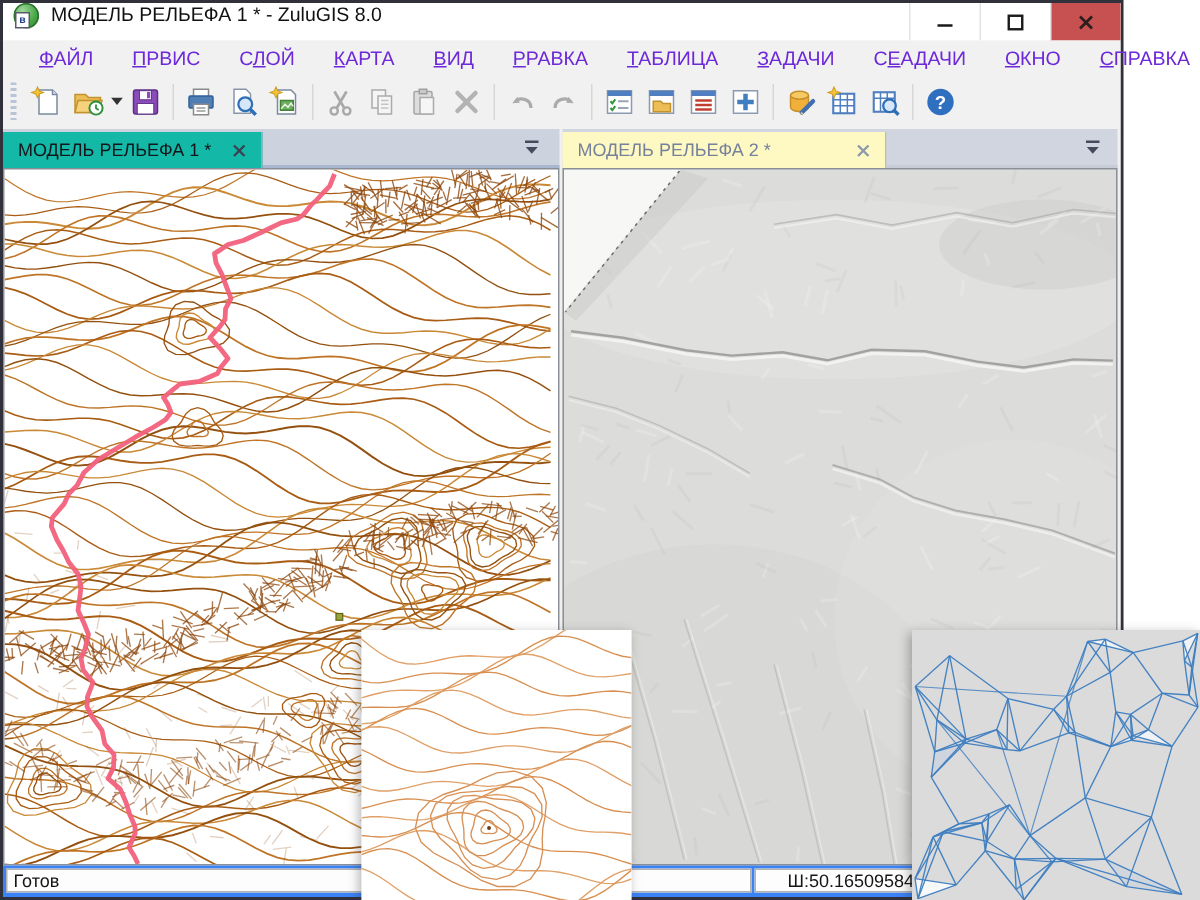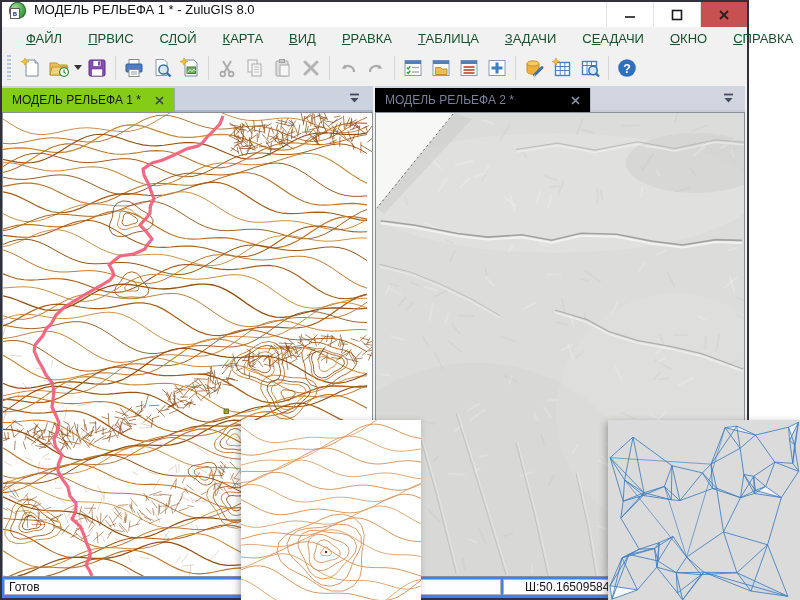--- a/index.html
+++ b/index.html
@@ -18,35 +18,35 @@
     border:1px solid #5a5a6a;font-size:7px;line-height:9px;text-align:center;color:#23408c;font-weight:bold;}
   #title-text{margin-left:8px;font-size:13px;color:#101010;white-space:nowrap;}
   #window-buttons{position:absolute;right:0;top:0;height:25px;display:flex;}
   .winbtn{width:47px;height:25px;display:flex;align-items:center;justify-content:center;
     background:#ffffff;border-left:1px solid #e3e3e3;box-sizing:border-box;}
   .winbtn.close{background:#c75050;}
   
   #menubar{left:0;top:25px;width:745px;height:22px;background:#f1f1f1;display:flex;align-items:center;}
   .grip{width:4px;height:70%;margin-left:5px;margin-right:6px;
     background:repeating-linear-gradient(to bottom,#b9c4d8 0 2px,transparent 2px 4px);}
-  .menu-item{font-size:13px;color:#14532d;padding:2px 13px;white-space:nowrap;}
+  .menu-item{font-size:13px;color:#6d28d9;padding:2px 13px;white-space:nowrap;}
   .accel{text-decoration:underline;}
   
   #toolbar{left:0;top:47px;width:745px;height:37px;background:#f1f1f1;display:flex;align-items:center;}
   .tb-btn{width:28px;height:28px;display:flex;align-items:center;justify-content:center;border-radius:2px;}
   .tb-dd{width:10px;height:28px;display:flex;align-items:center;justify-content:center;}
   .tb-sep{width:1px;height:24px;background:#d7d7d7;margin:0 4px;}
   
   #tabrow{left:0;top:84px;width:745px;height:26px;background:#f0f0f0;}
   .tabstrip{position:absolute;top:0;height:26px;box-sizing:border-box;}
   #tabstrip-left{left:0;width:371px;background:#ccd2de;border-bottom:2px solid #a8b6cf;}
   #tabstrip-right{left:373px;width:370px;background:#d0d5e0;border-bottom:2px solid #c6cdd9;}
   .doc-tab{position:absolute;left:0;top:2px;height:24px;display:flex;align-items:center;padding:0 10px;}
-  .doc-tab.active{background:#84cc16;border-right:1px solid #9aa7bd;}
-  .doc-tab.inactive{background:#000000;border-right:1px solid #b4bccb;gap:43px;}
+  .doc-tab.active{background:#14b8a6;border-right:1px solid #9aa7bd;}
+  .doc-tab.inactive{background:#fef9c3;border-right:1px solid #b4bccb;gap:43px;}
   .tab-label{font-size:12px;white-space:nowrap;}
   .doc-tab.active .tab-label{color:#14161c;}
   .doc-tab.inactive .tab-label{color:#76819a;}
   .tab-close{margin-left:14px;display:flex;align-items:center;}
   .tablist-dd{position:absolute;top:7px;}
   
   #maprow{left:0;top:110px;width:745px;height:465px;background:#f0f0f0;}
   .map-pane{position:absolute;top:0;height:465px;box-sizing:border-box;border:1px solid #8a8e96;overflow:hidden;}
   #map-pane-left{left:0;width:371px;background:#ffffff;}
   #map-pane-right{left:373px;width:370px;background:#dcdcda;}

